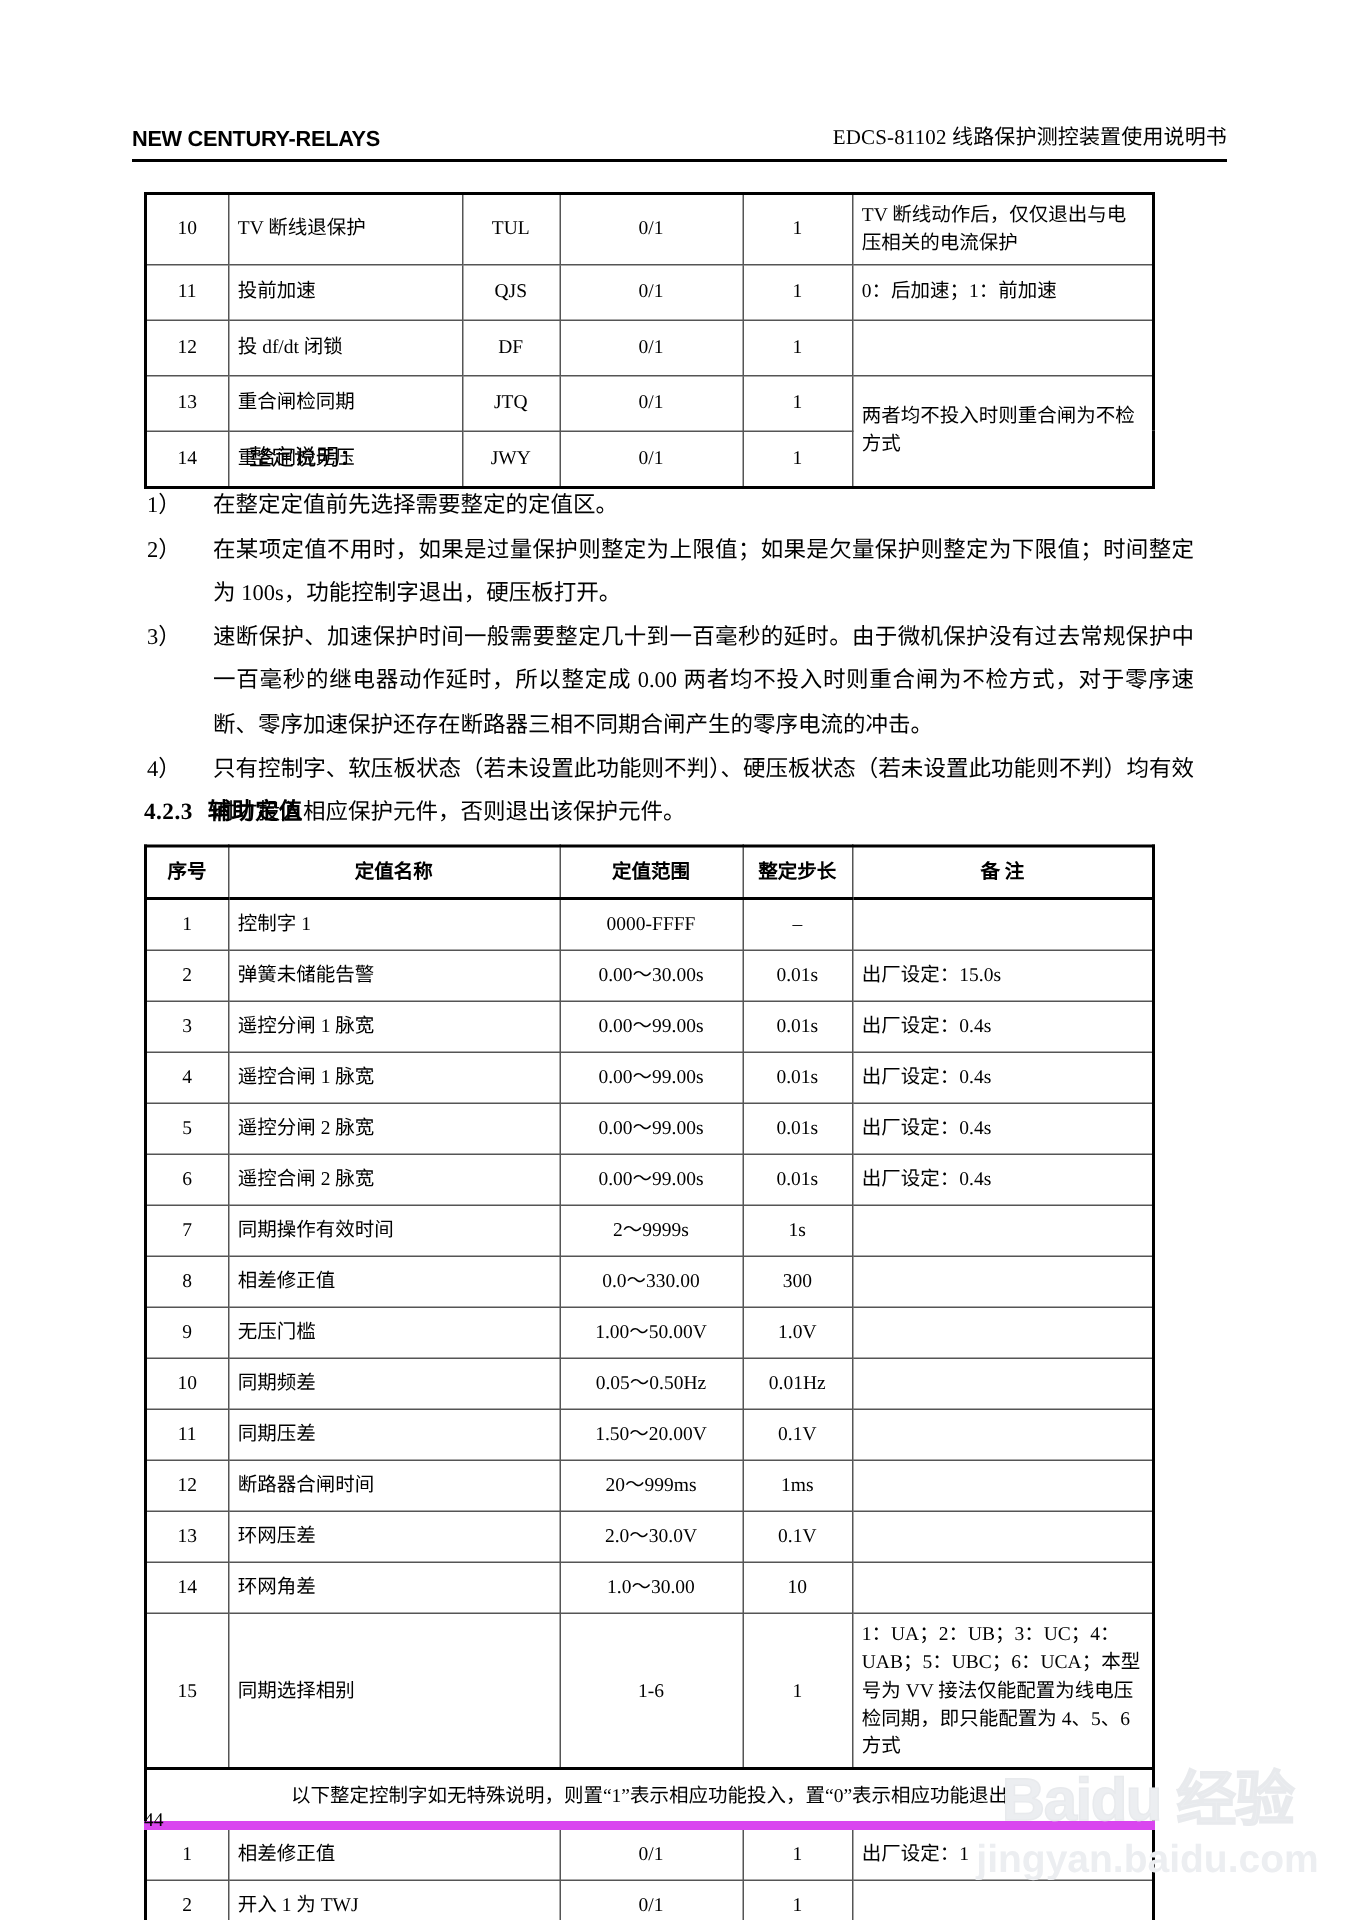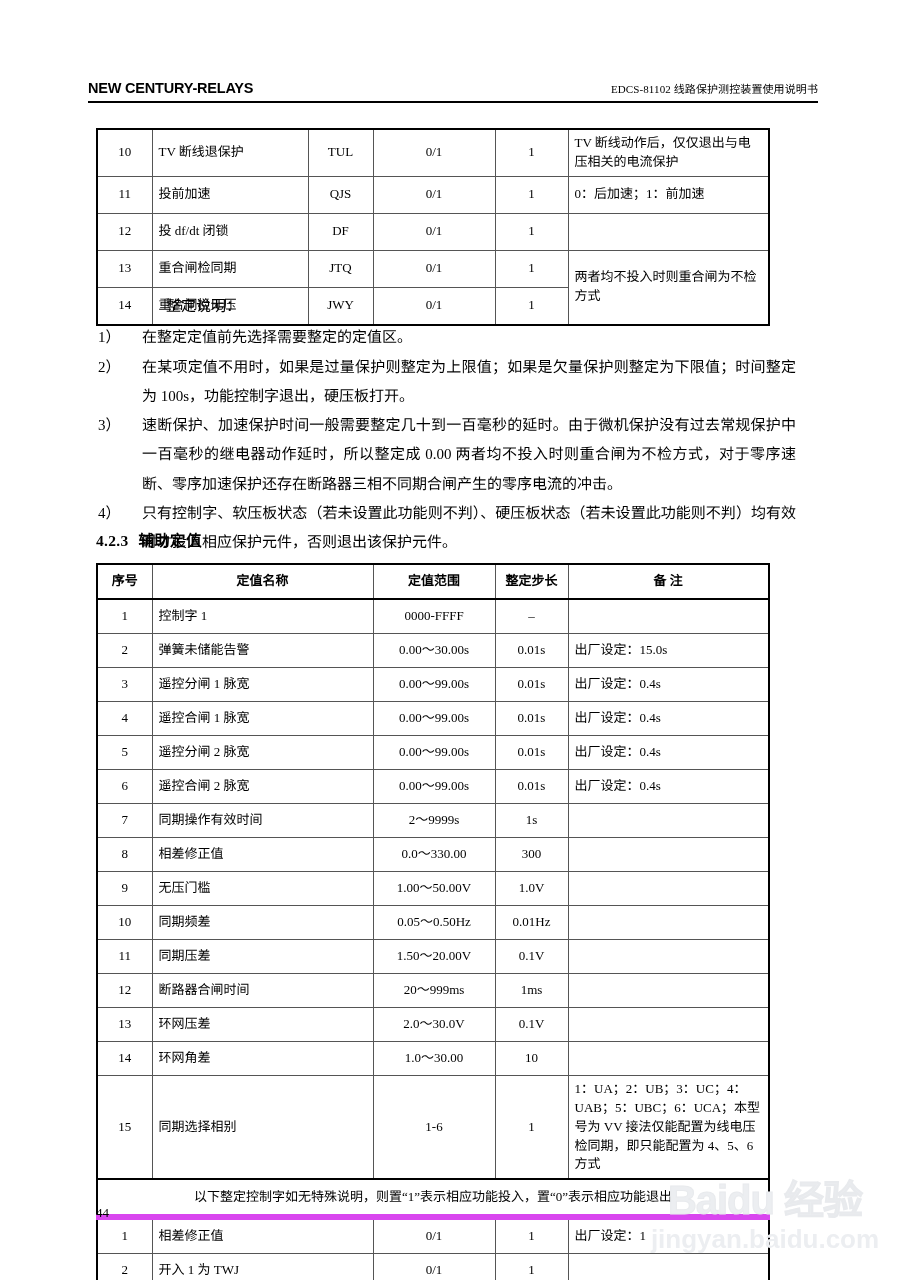--- a/index.html
+++ b/index.html
@@ -37,21 +37,21 @@
     padding-bottom: 5px;
     border-bottom: 2px solid #000;
   }
   .header-left {
     font-family: "Liberation Sans", "DejaVu Sans", sans-serif;
     font-weight: bold;
     font-size: 14.5px;
     letter-spacing: -0.2px;
   }
   .header-right {
-    font-size: 11px;
+    font-size: 14px;
     letter-spacing: 0.1px;
   }
 
   
   table.doc-table {
     border-collapse: collapse;
     table-layout: fixed;
     width: 672px;
     border: 2px solid #000;
     font-size: 13px;

